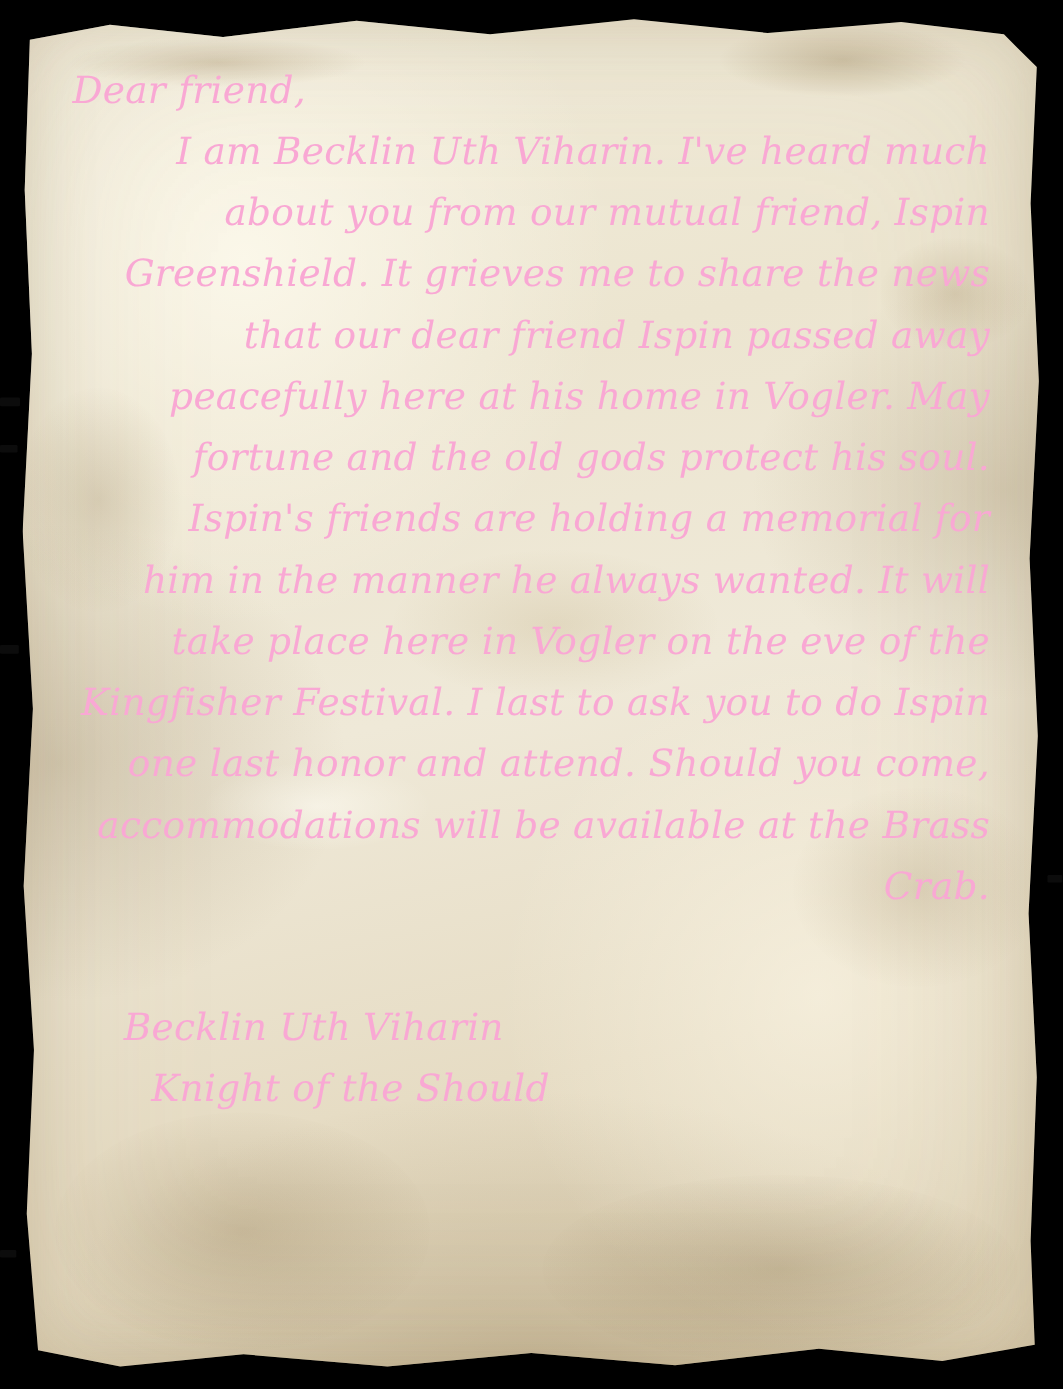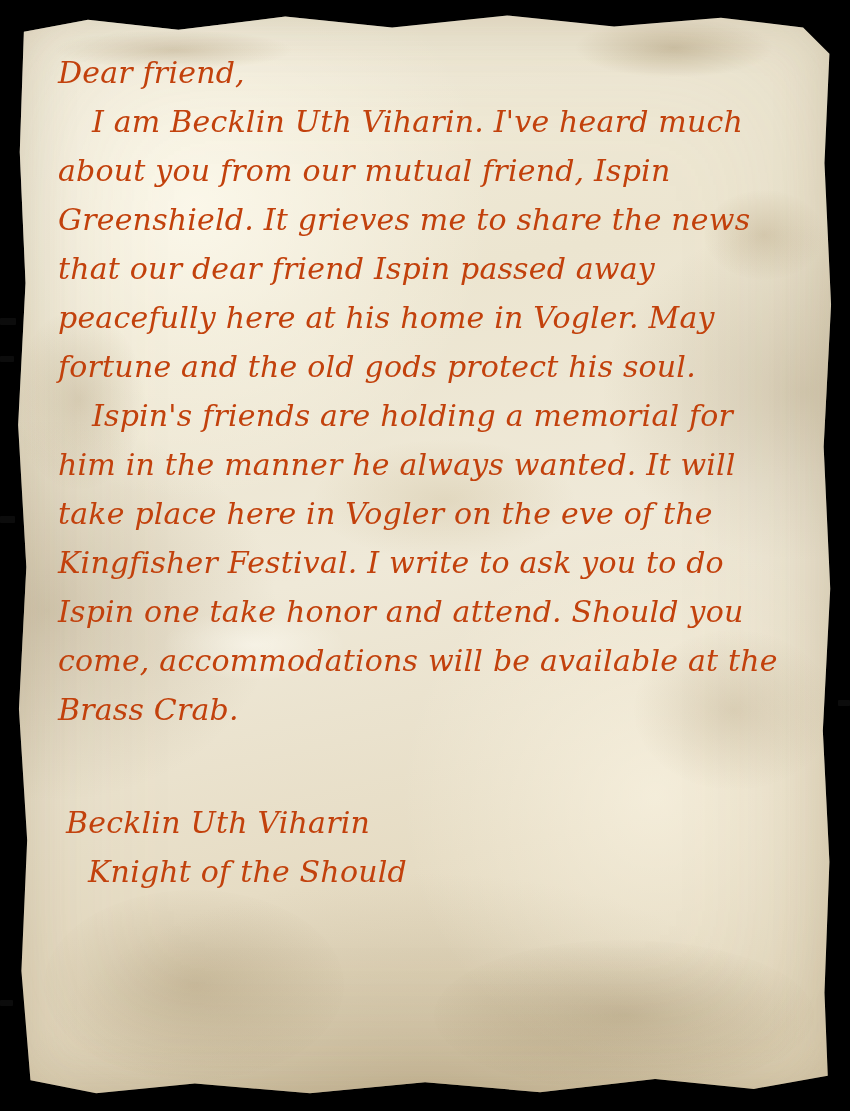--- a/index.html
+++ b/index.html
@@ -68,39 +68,41 @@
     top: 10px;
     width: 822px;
     height: 1092px;
     padding: 38px 44px 0 44px;
     box-sizing: border-box;
   }
 
   .letter-text {
     font-family: "DejaVu Serif", serif;
     font-style: italic;
-    color: #c2410c;
+    color: #f9a8d4;
     font-size: 30px;
     line-height: 49px;
     letter-spacing: 0.2px;
   }
 
   .para {
     margin: 0 0 0 0;
     text-indent: 34px;
+    text-align: right;
   }
 
   .salutation {
     margin: 0 0 0 0;
     text-indent: 0;
   }
 
   .sig-block {
     margin-top: 64px;
     text-indent: 8px;
+    margin-left: 33px;
   }
   .sig-line2 { text-indent: 30px; }
 </style>
 </head>
 <body>
 
 <div id="letter-wrap">
 
   <div id="parchment">
     <div class="stain" style="left:40px; top:20px; width:240px; height:40px; background:radial-gradient(ellipse at center, rgba(150,126,84,0.30), rgba(150,126,84,0) 70%);"></div>
@@ -117,21 +119,21 @@
   <div class="nick" style="left:0px; top:318px; width:16px; height:7px;"></div>
   <div class="nick" style="left:0px; top:356px; width:14px; height:6px;"></div>
   <div class="nick" style="left:0px; top:516px; width:15px; height:7px;"></div>
   <div class="nick" style="left:0px; top:1000px; width:13px; height:6px;"></div>
   <div class="nick" style="left:838px; top:700px; width:12px; height:6px;"></div>
 
   <div id="content">
     <div class="letter-text">
       <p class="salutation">Dear friend,</p>
       <p class="para">I am Becklin Uth Viharin. I've heard much about you from our mutual friend, Ispin Greenshield. It grieves me to share the news that our dear friend Ispin passed away peacefully here at his home in Vogler. May fortune and the old gods protect his soul.</p>
-      <p class="para">Ispin's friends are holding a memorial for him in the manner he always wanted. It will take place here in Vogler on the eve of the Kingfisher Festival. I write to ask you to do Ispin one take honor and attend. Should you come, accommodations will be available at the Brass Crab.</p>
+      <p class="para">Ispin's friends are holding a memorial for him in the manner he always wanted. It will take place here in Vogler on the eve of the Kingfisher Festival. I last to ask you to do Ispin one last honor and attend. Should you come, accommodations will be available at the Brass Crab.</p>
       <div class="sig-block">
         <div class="sig-line1">Becklin Uth Viharin</div>
         <div class="sig-line2">Knight of the Should</div>
       </div>
     </div>
   </div>
 
 </div>
 
 </body></html>

